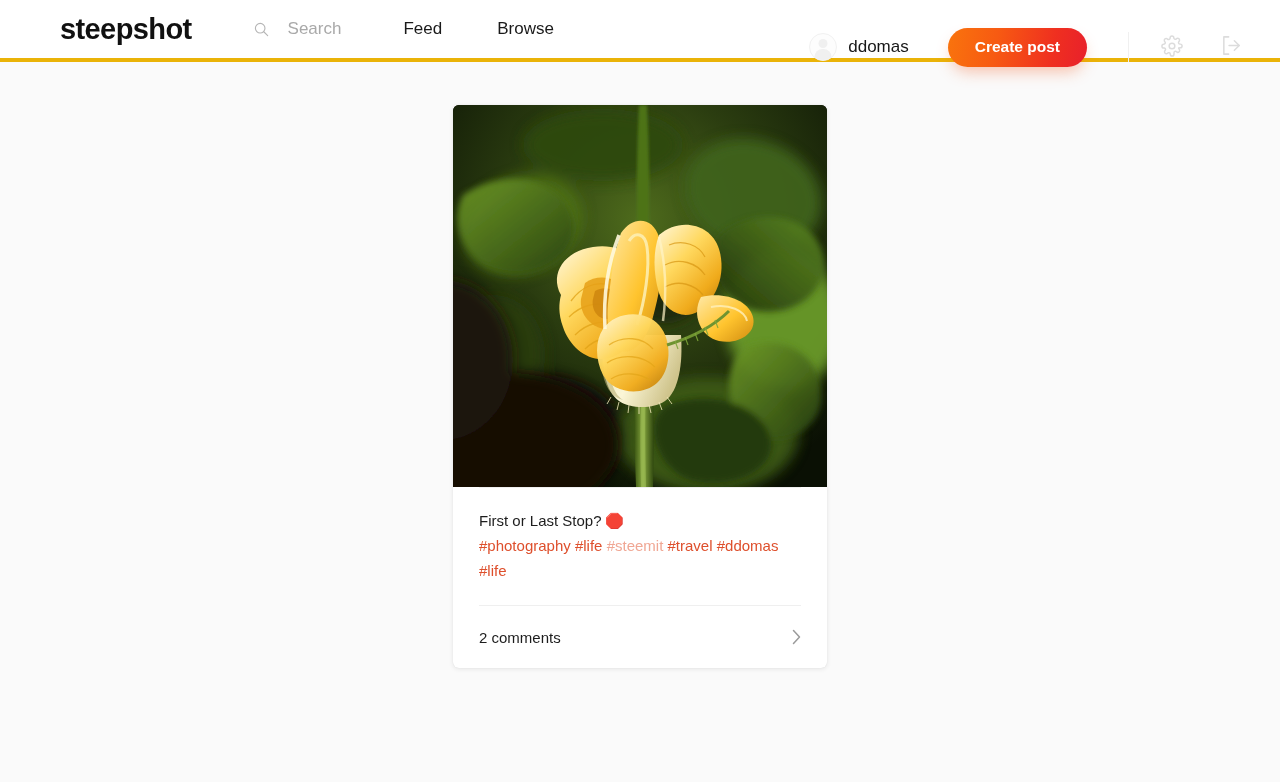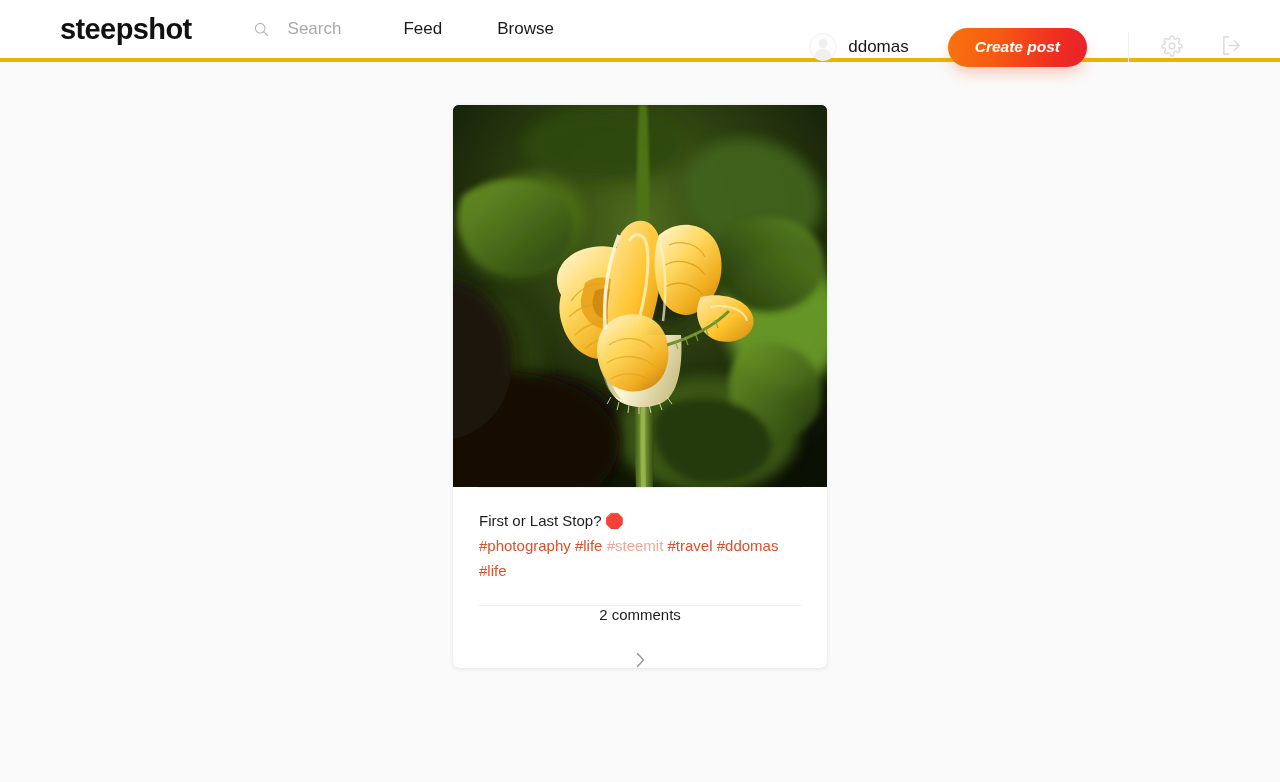--- a/index.html
+++ b/index.html
@@ -125,21 +125,20 @@
     border: none;
     border-radius: 20px;
     background: linear-gradient(100deg, #f9740d 0%, #f75a12 35%, #ef2f20 75%, #e8202c 100%);
     color: #ffffff;
     font-family: "Liberation Sans", sans-serif;
     font-size: 15.5px;
     font-weight: bold;
     cursor: pointer;
     box-shadow: 0 8px 16px -4px rgba(243, 90, 30, 0.38);
     white-space: nowrap;
-    font-style: italic;
   }
 
   .divider-v {
     width: 1px;
     height: 30px;
     background: #f0f0f0;
     margin-left: 41px;
   }
 
   .icon-btn {
@@ -253,21 +252,20 @@
   .tag.faded { color: #f0a794; }
 
   
   .comments-row {
     height: 62px;
     display: flex;
     align-items: center;
     justify-content: space-between;
     padding: 0 26px;
     cursor: pointer;
-    flex-direction: column;
   }
 
   .comments-label {
     font-size: 15px;
     color: #1d1d1d;
   }
 
   .chevron { display: flex; align-items: center; }
 </style>
 </head>

